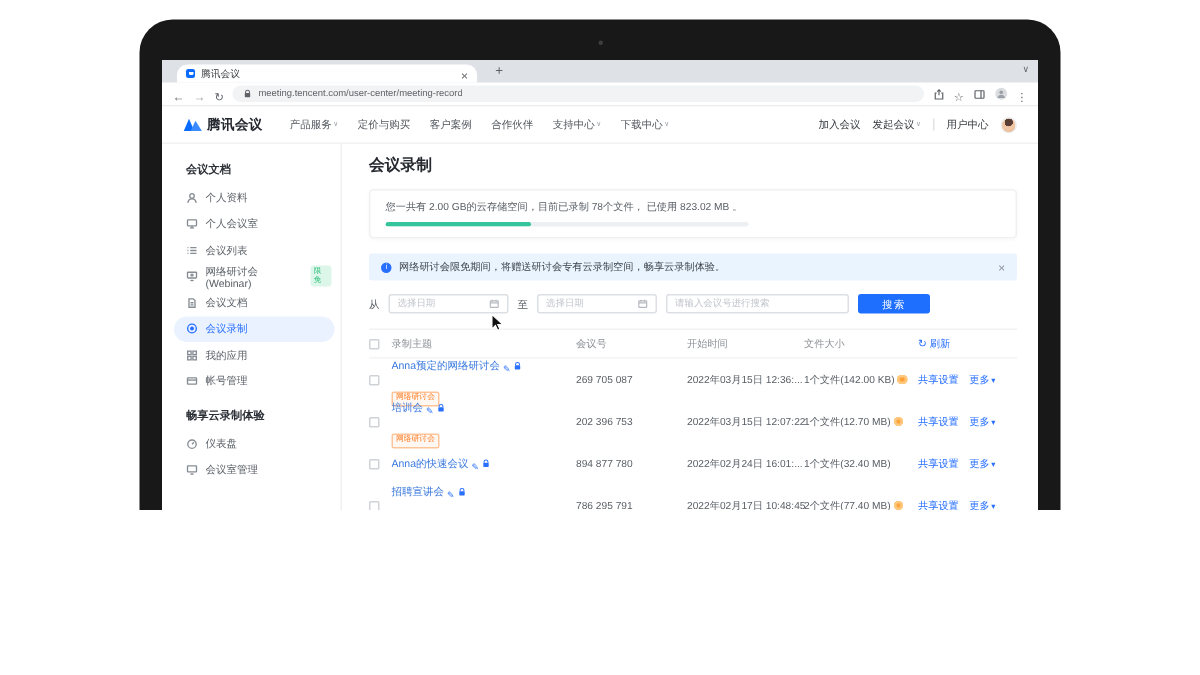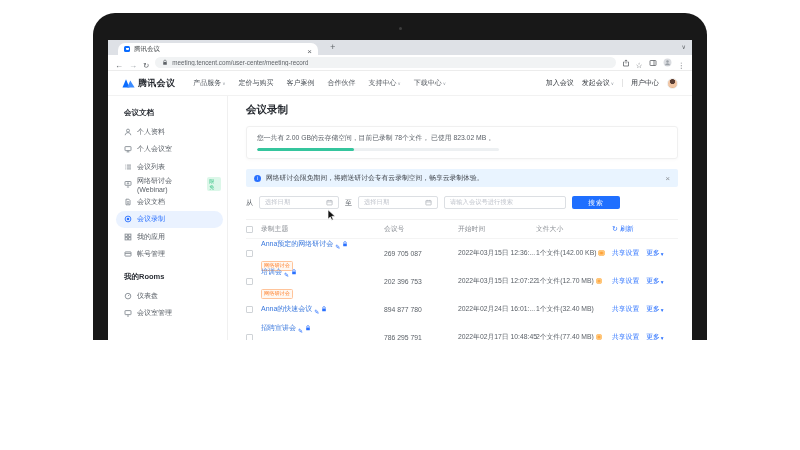--- a/index.html
+++ b/index.html
@@ -274,21 +274,21 @@
             <span>我的应用</span>
           </div>
           <div class="nav-item">
             <svg viewBox="0 0 8 8" fill="none" stroke="currentColor" stroke-width=".9">
                 <rect x="1" y="1.9" width="6" height="4.2" rx=".4"></rect>
                 <path d="M1 3.4h6"></path>
               </svg>
             <span>帐号管理</span>
           </div>
 
-          <div class="sec-title rooms">我的Rooms</div>
+          <div class="sec-title rooms">畅享云录制体验</div>
           <div class="nav-item">
             <svg viewBox="0 0 8 8" fill="none" stroke="currentColor" stroke-width=".9">
                 <circle cx="4" cy="4.1" r="2.8"></circle>
                 <path d="M4 4.1l1.3-1.3"></path>
               </svg>
             <span>仪表盘</span>
           </div>
           <div class="nav-item">
             <svg viewBox="0 0 8 8" fill="none" stroke="currentColor" stroke-width=".9">
                 <rect x="1" y="1.6" width="6" height="4" rx=".4"></rect>

